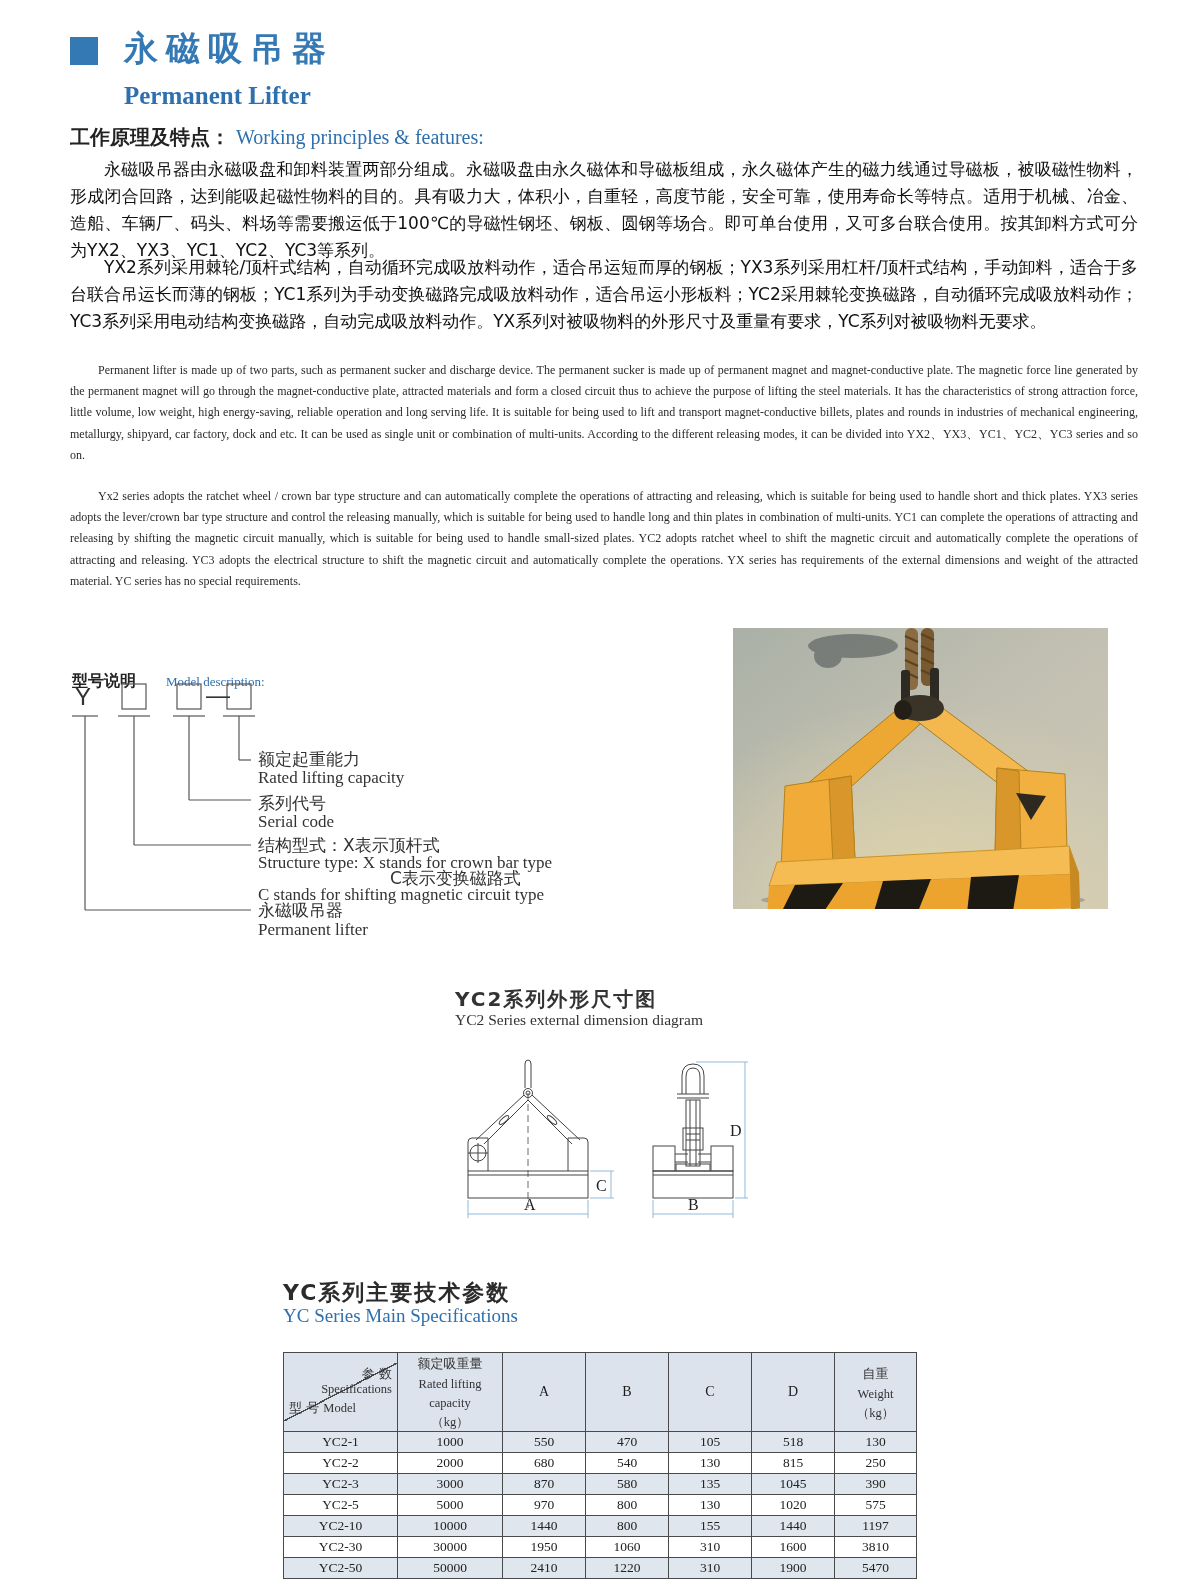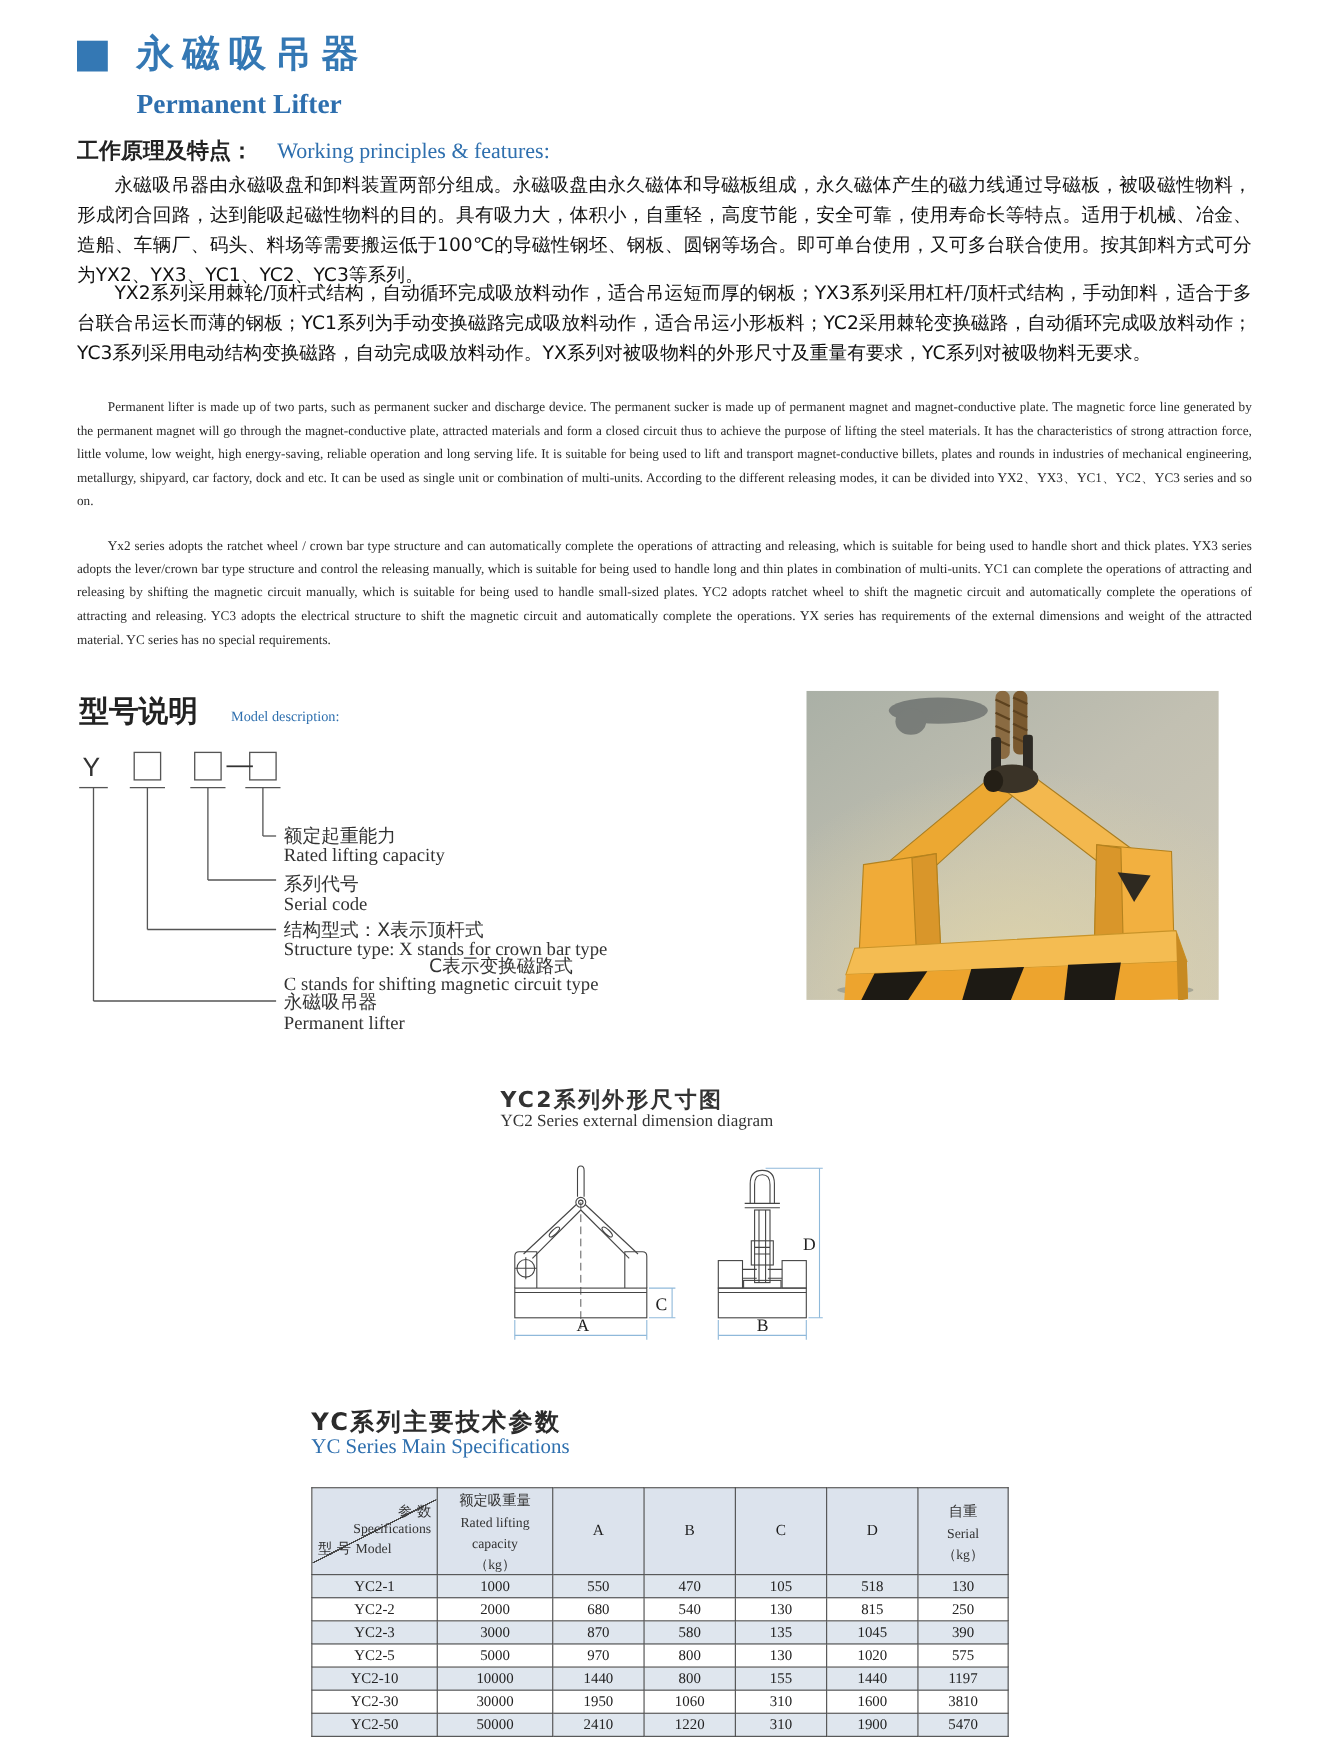--- a/index.html
+++ b/index.html
@@ -9,30 +9,30 @@
     font-family:"DejaVu Sans", sans-serif; color:#1c1c1c; overflow:hidden;
   }
   .abs { position:absolute; }
 
   
   .title-square { left:70px; top:37px; width:28px; height:28px; background:#3478b4; }
   .title-zh { left:124px; top:26px; font-size:34px; font-weight:bold; color:#3478b4; letter-spacing:8px; }
   .title-en { left:124px; top:82px; font-size:25px; font-weight:bold; color:#2e6fae; font-family:"Liberation Serif", serif; }
 
   
-  .wp-head { left:70px; top:124px; display:flex; align-items:baseline; gap:22px; }
+  .wp-head { left:70px; top:124px; display:flex; align-items:baseline; gap:6px; }
   .wp-head .zh { font-size:20px; font-weight:bold; color:#222; }
   .wp-head .en { font-size:20px; color:#2e6fae; font-family:"Liberation Serif", serif; }
 
   .para-zh { left:70px; width:1068px; font-size:17px; line-height:27px; text-align:justify; text-indent:2em; color:#111; }
   .para-en { left:70px; width:1068px; font-size:12px; line-height:21.2px; text-align:justify; text-indent:28px;
              color:#2a2a2a; font-family:"Liberation Serif", serif; }
 
   .model-head { left:72px; top:628px; display:flex; align-items:baseline; gap:30px; }
-  .model-head .zh { font-size:27px; font-weight:bold; color:#222; }
+  .model-head .zh { font-size:16px; font-weight:bold; color:#222;margin-top:43px; }
   .model-head .en { font-size:13px; color:#2e6fae; font-family:"Liberation Serif", serif; }
 
   .model-diagram { left:70px; top:672px; width:600px; height:268px; }
   .model-diagram svg text { fill:#333; }
   .md-zh { font-size:17px; font-family:"DejaVu Sans", sans-serif; }
   .md-en { font-size:17px; font-family:"Liberation Serif", serif; }
   .md-code { font-size:24px; font-family:"Liberation Sans", sans-serif; fill:#444; }
 
   .photo { left:733px; top:628px; width:375px; height:281px; }
 
@@ -298,21 +298,21 @@
           <span class="hd-zh">额定吸重量</span><br>
           <span class="hd-en">Rated lifting capacity</span><br>
           <span class="hd-en">（kg）</span>
         </th>
         <th class="dim-col">A</th>
         <th class="dim-col">B</th>
         <th class="dim-col">C</th>
         <th class="dim-col">D</th>
         <th>
           <span class="hd-zh">自重</span><br>
-          <span class="hd-en">Serial</span><br>
+          <span class="hd-en">Weight</span><br>
           <span class="hd-en">（kg）</span>
         </th>
       </tr>
     </thead>
     <tbody>
       <tr>
         <td>YC2-1</td>
         <td>1000</td>
         <td>550</td>
         <td>470</td>

